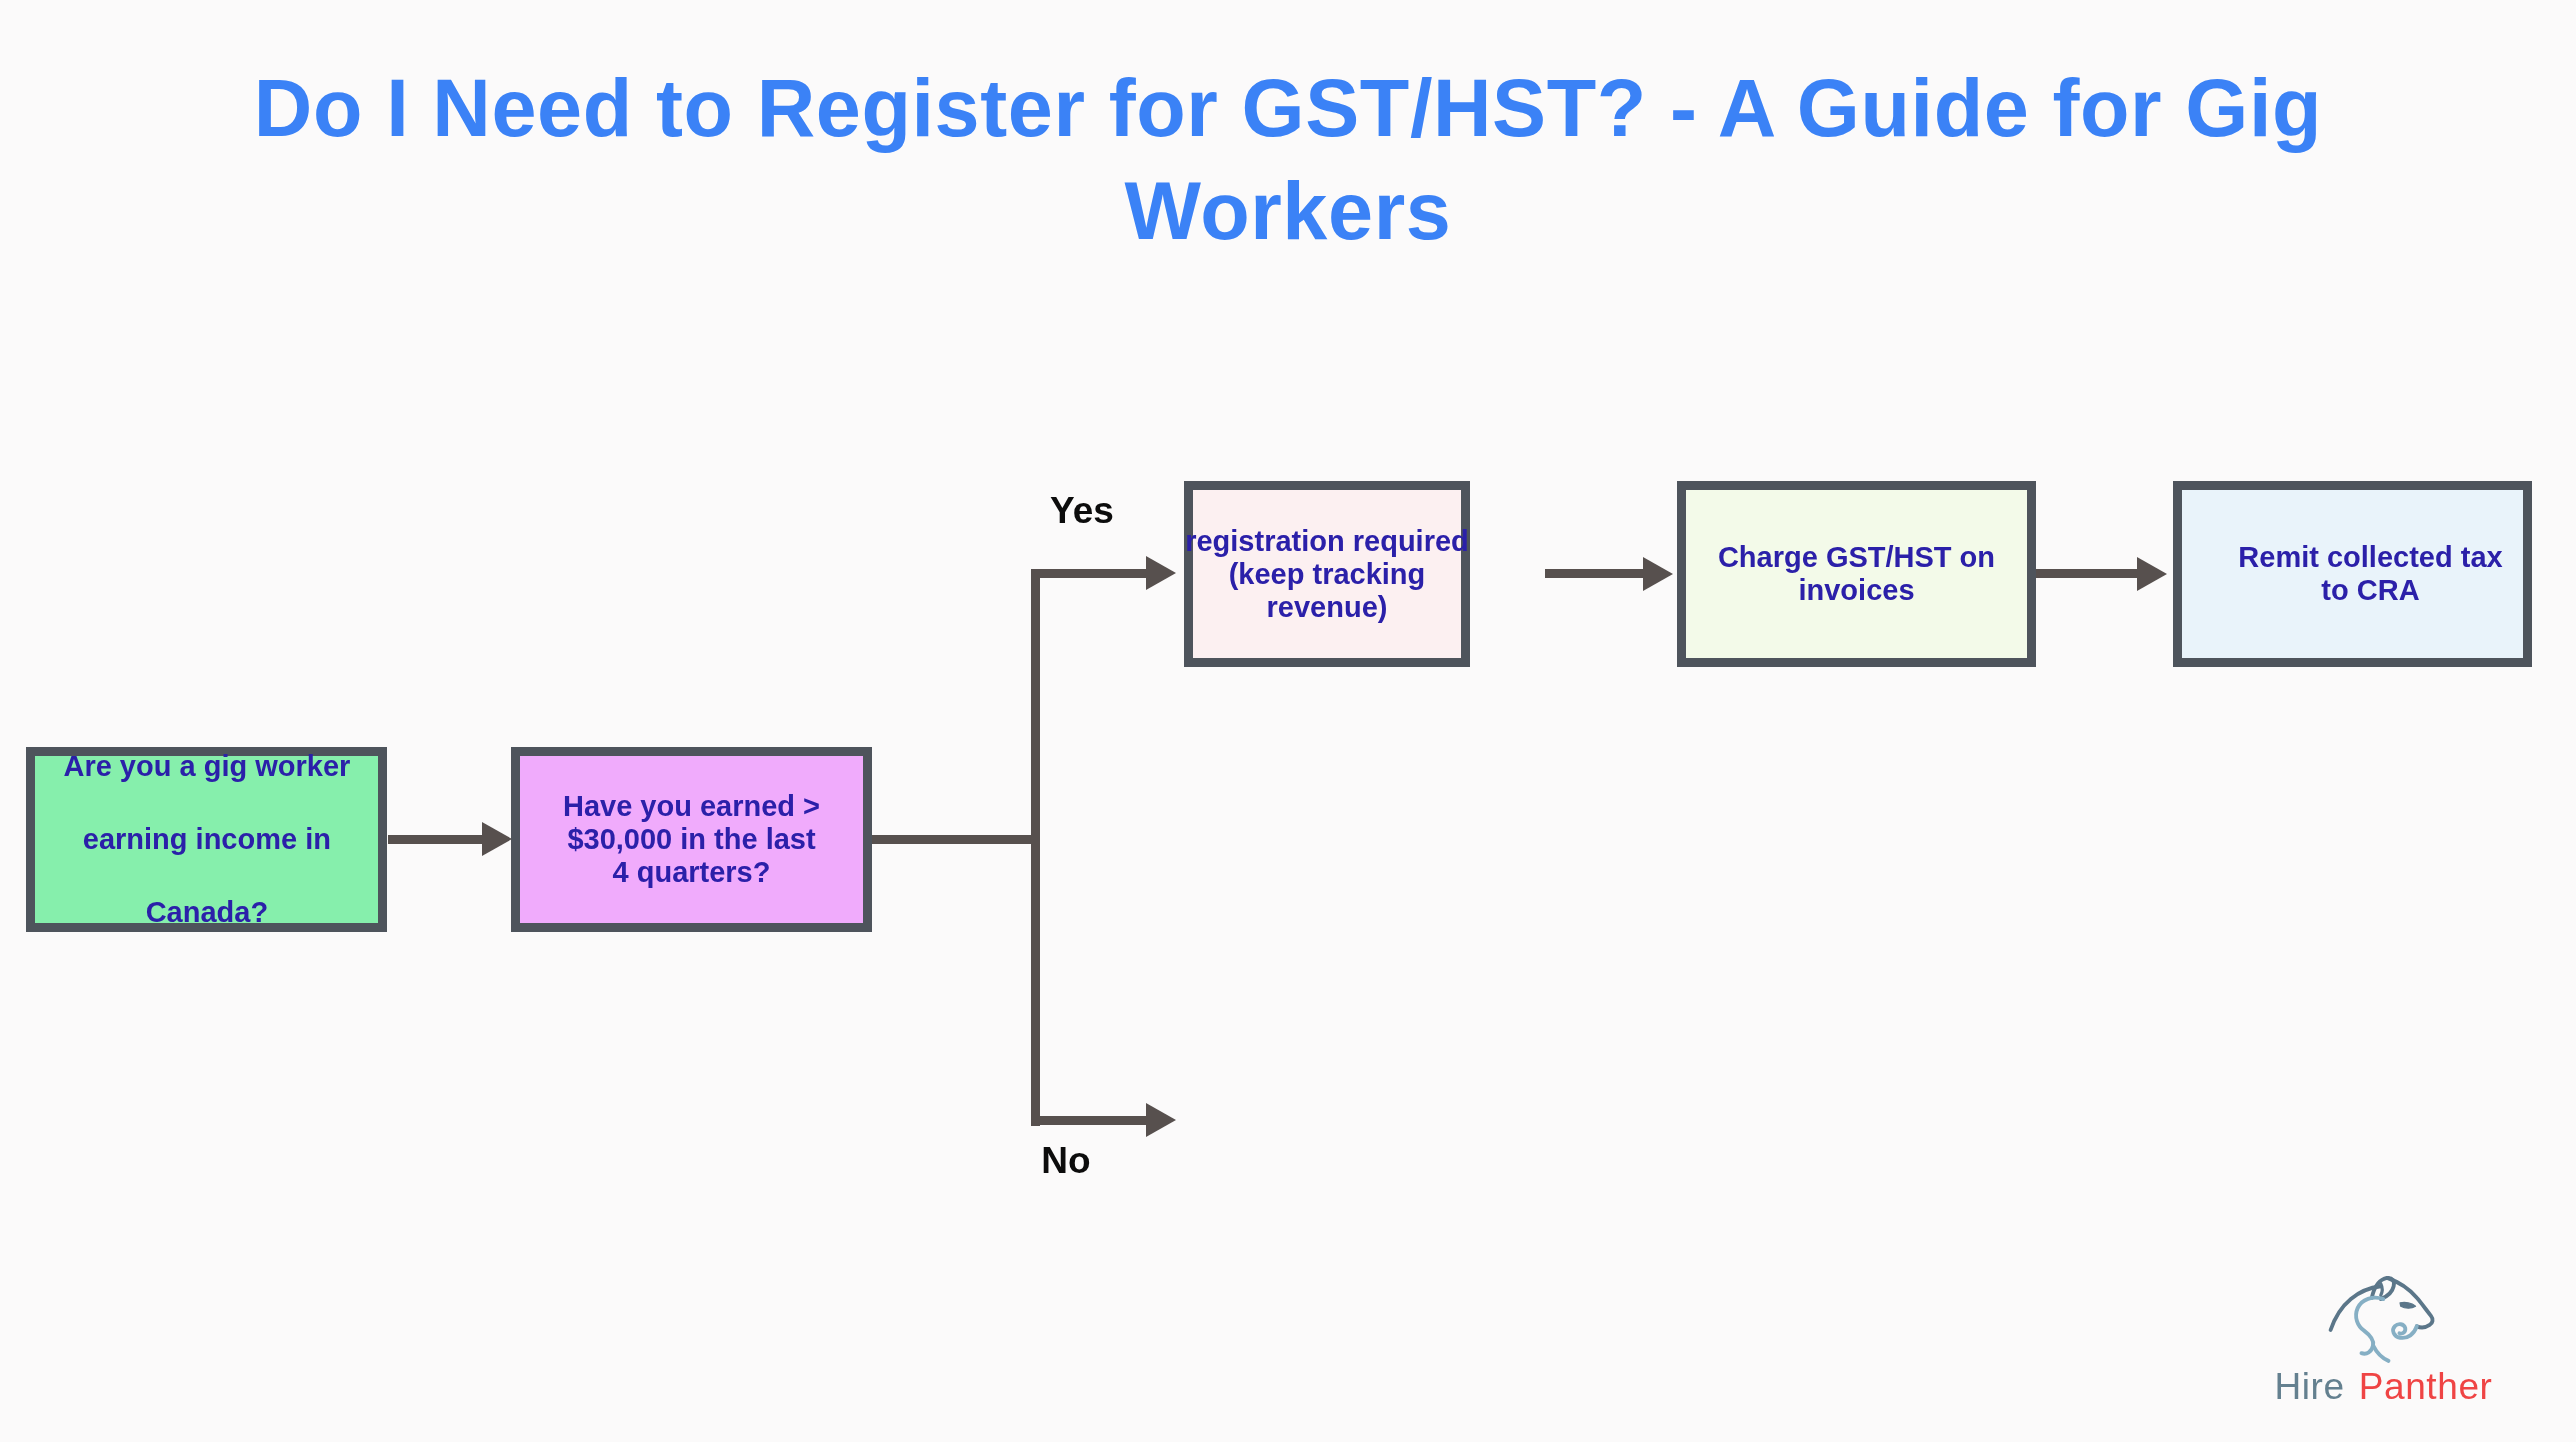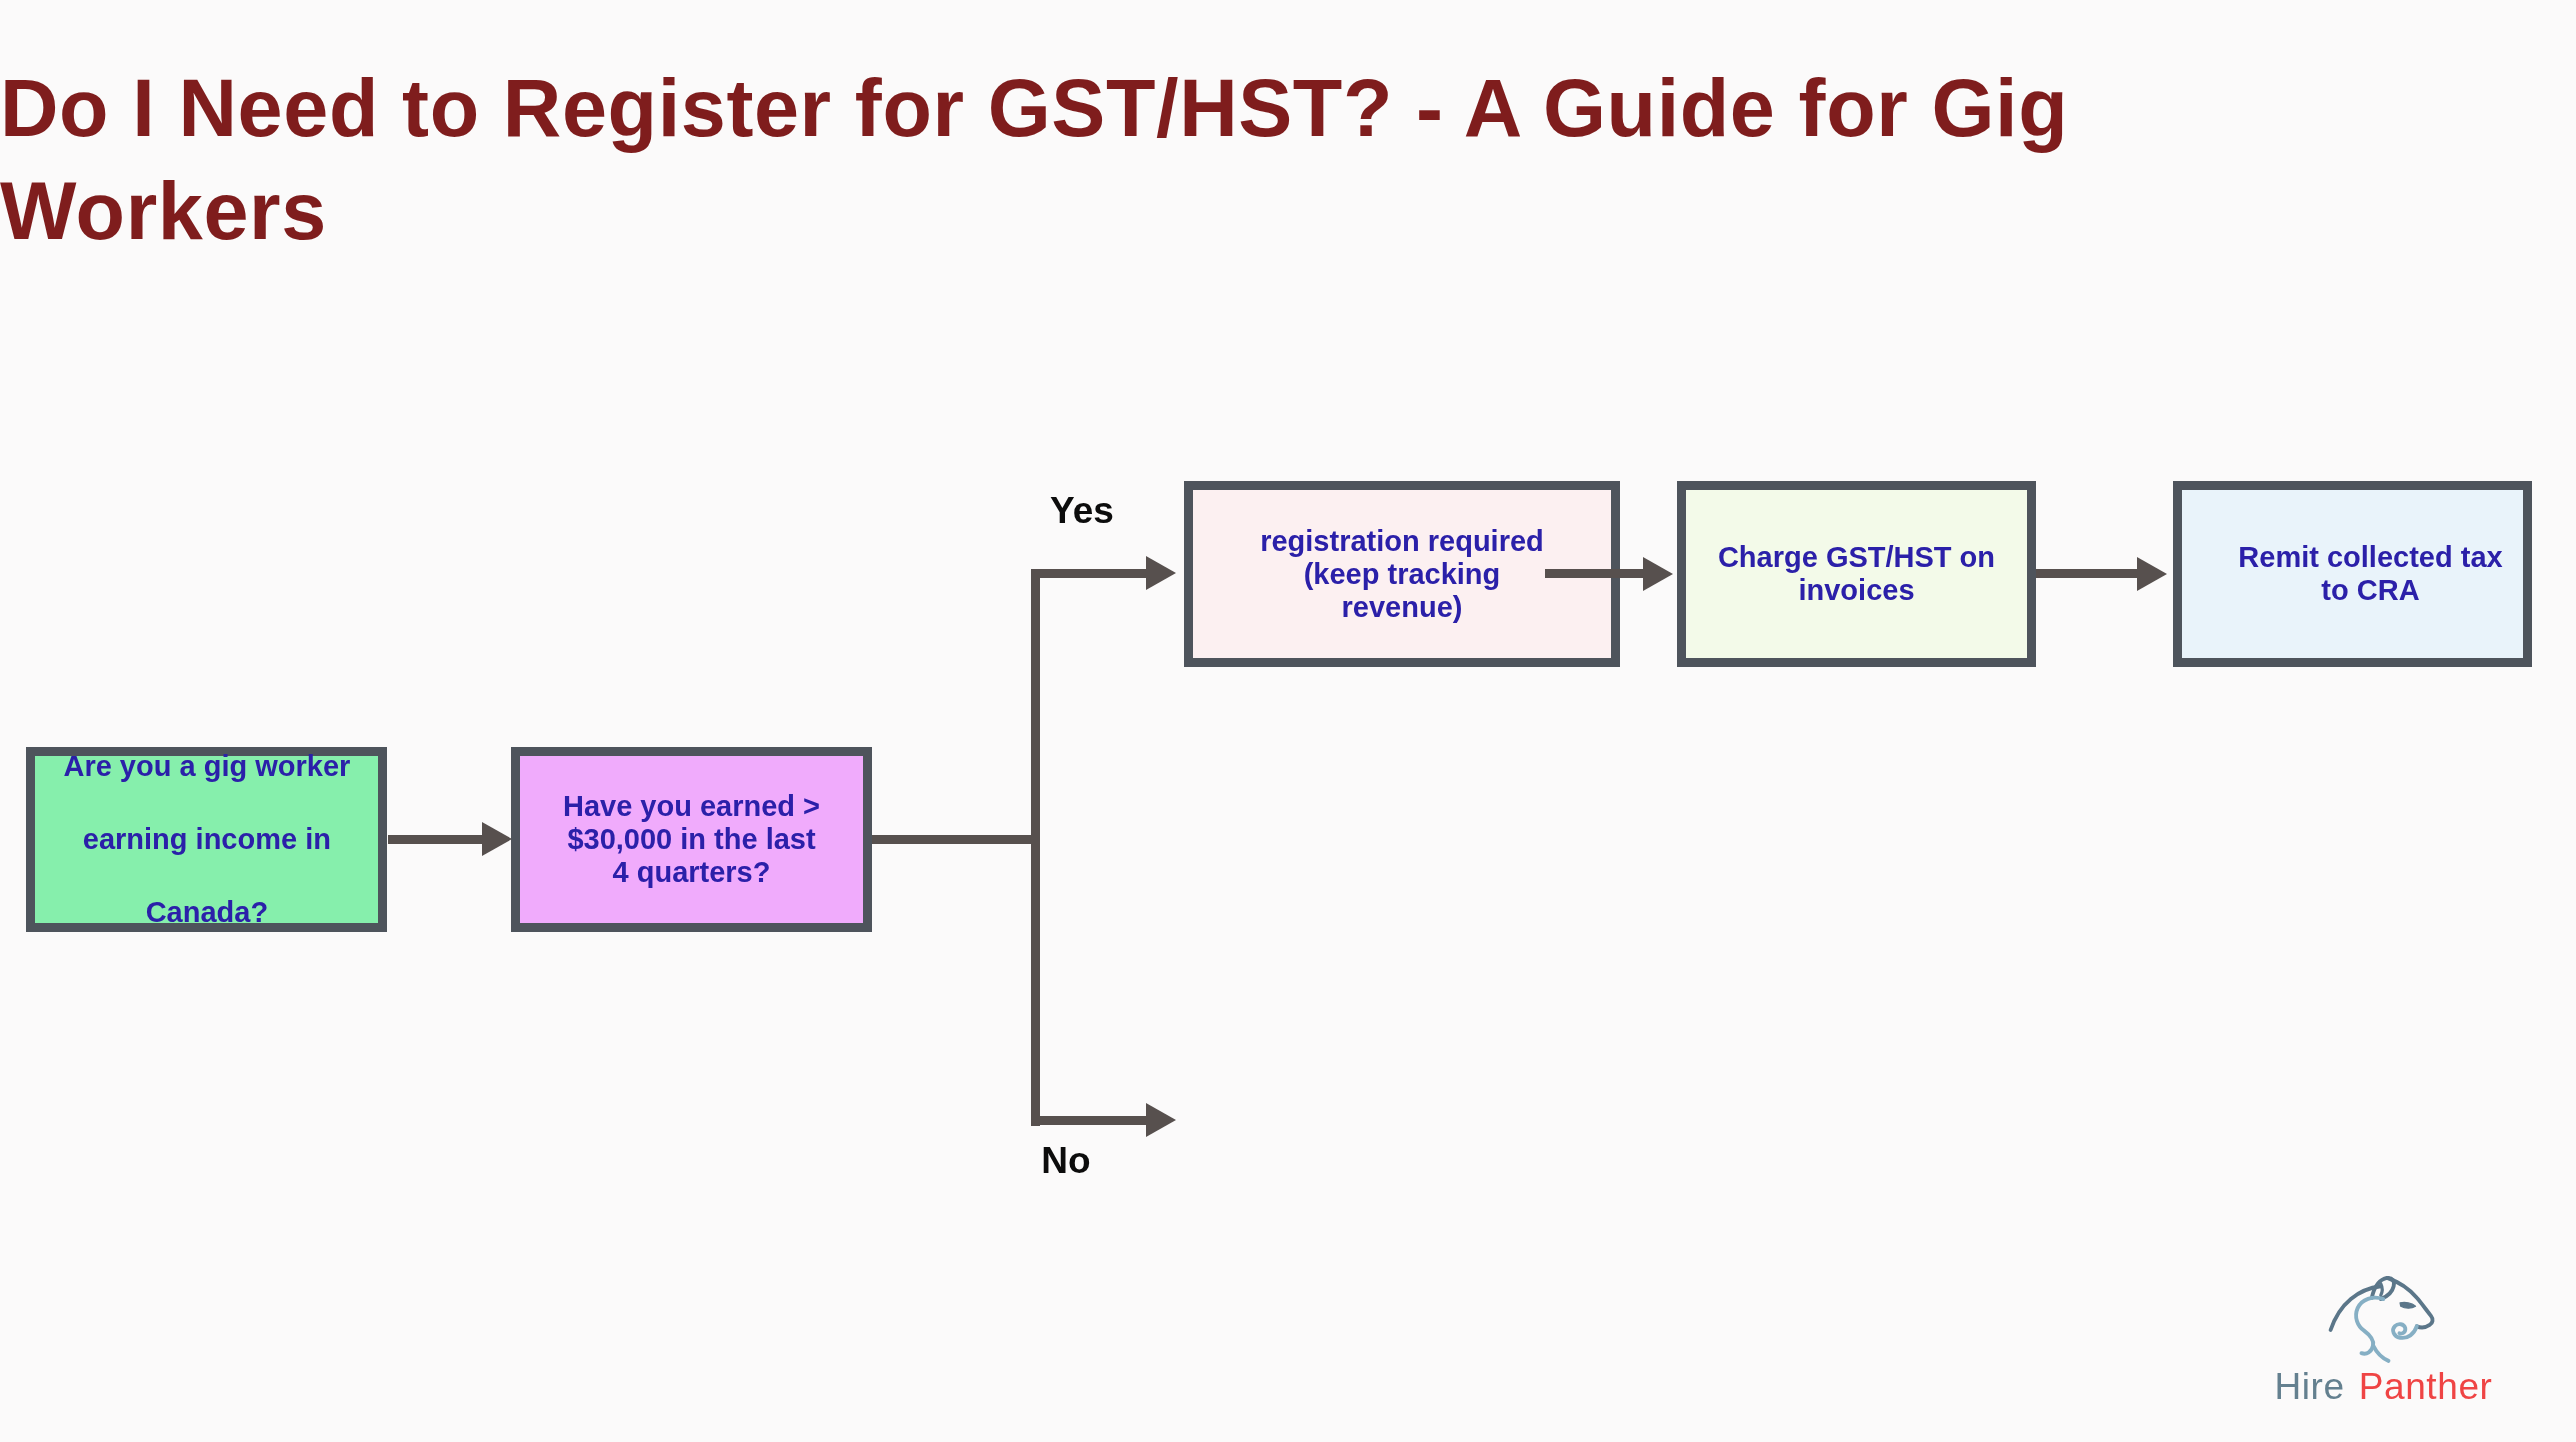--- a/index.html
+++ b/index.html
@@ -8,25 +8,25 @@
     position: relative;
     width: 2576px;
     height: 1442px;
     background: #fbfafa;
     overflow: hidden;
     font-family: "Liberation Sans", sans-serif;
   }
   .title {
     position: absolute;
     left: 0; top: 57px; width: 100%;
-    text-align: left;
+    text-align: center;
     font-size: 81px;
     font-weight: bold;
     line-height: 103px;
-    color: #7f1d1d;
+    color: #3b82f6;
     letter-spacing: 0.6px;
   }
   .node {
     position: absolute;
     border: 9px solid #4e545c;
     display: flex;
     flex-direction: column;
     justify-content: center;
     align-items: center;
     text-align: center;
@@ -99,21 +99,21 @@
   </div>
 
   <div class="pipe" style="left:872px; top:835px; width:168px; height:9px;"></div>
 
   <div class="pipe" style="left:1031px; top:569px; width:9px; height:557px;"></div>
 
   <div class="branch-label" style="left:1027px; top:491px;">Yes</div>
   <div class="pipe" style="left:1031px; top:569px; width:116px; height:9px;"></div>
   <div class="ahead" style="left:1146px; top:556px;"></div>
 
-  <div class="node fill-reg" style="left:1184px; top:481px; width:436px; height:186px;">
+  <div class="node fill-reg" style="left:1184px; top:481px; width:286px; height:186px;">
     <div class="ln">registration required</div>
     <div class="ln">(keep tracking</div>
     <div class="ln">revenue)</div>
   </div>
 
   <div class="pipe" style="left:1545px; top:569px; width:100px; height:9px;"></div>
   <div class="ahead" style="left:1643px; top:557px;"></div>
 
   <div class="node fill-chg" style="left:1677px; top:481px; width:359px; height:186px;">
     <div class="ln">Charge GST/HST on</div>

